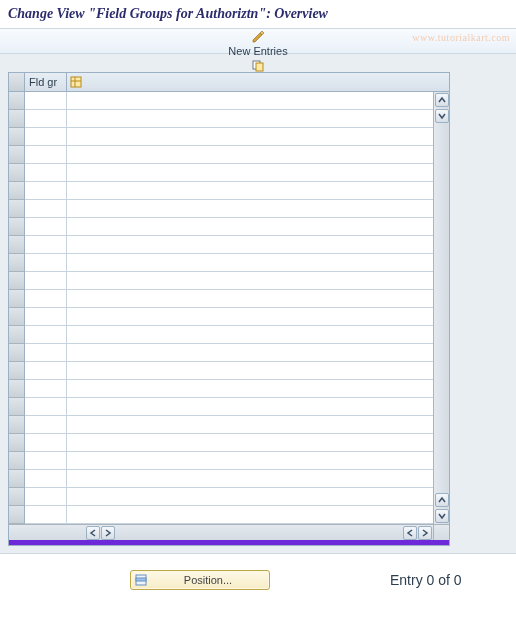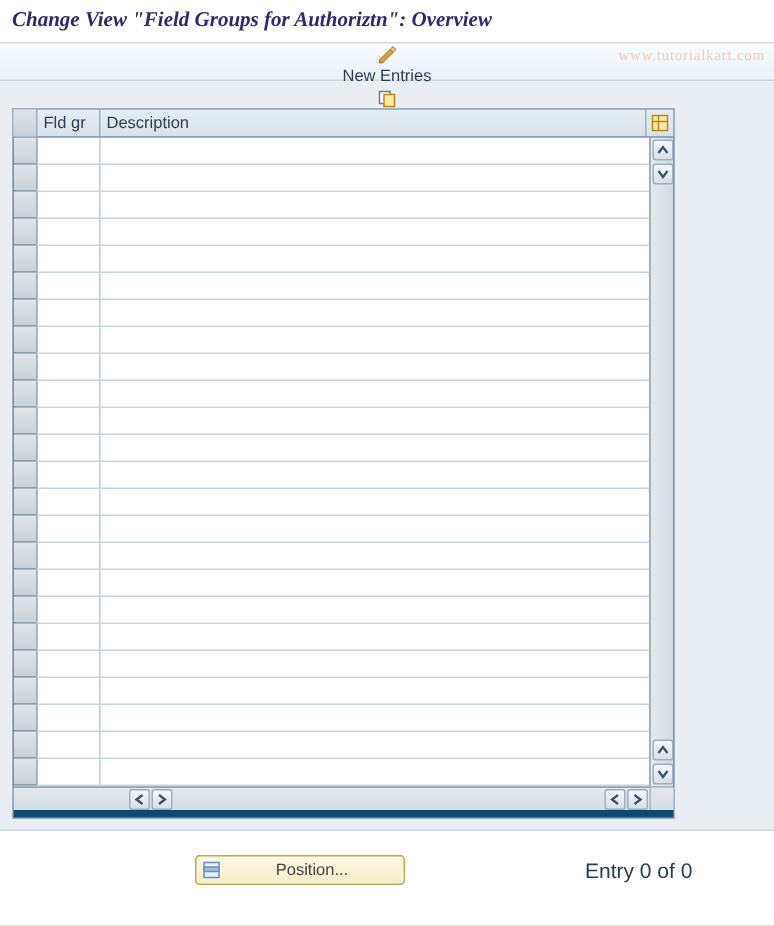--- a/index.html
+++ b/index.html
@@ -79,21 +79,21 @@
   }
 
   
   .content {
     padding: 18px 8px 0 8px;
     background: #e9eef3;
     border-bottom: 1px solid #cfd8e0;
     height: 500px;
   }
   .table-wrap {
-    background: #0c4a6e;
+    background: #6d28d9;
     border: 1px solid #9bb0c2;
     height: 474px;
     width: 442px;
     position: relative;
   }
   .table-header {
     display: flex;
     height: 19px;
     background: linear-gradient(#e6edf4, #d8e1ea);
     border-bottom: 1px solid #9bb0c2;
@@ -279,21 +279,20 @@
     </div>
     <div class="watermark">www.tutorialkart.com</div>
   </div>
 
   <div class="content">
     <div class="table-wrap">
 
       <div class="table-header">
         <div class="rowhead-cell"></div>
         <div class="th-cell col-fldgr">Fld gr</div>
-        <div class="th-cell col-desc">Description</div>
         <div class="th-cell col-config">
           <svg width="12" height="12">
             <rect x="1" y="1" width="10" height="10" fill="#ffe9a8" stroke="#b58a1a"></rect>
             <path d="M1 5 H11 M5 1 V11" stroke="#b58a1a"></path>
           </svg>
         </div>
       </div>
 
       <div class="table-body">
         <div class="rows" id="rows-container">

